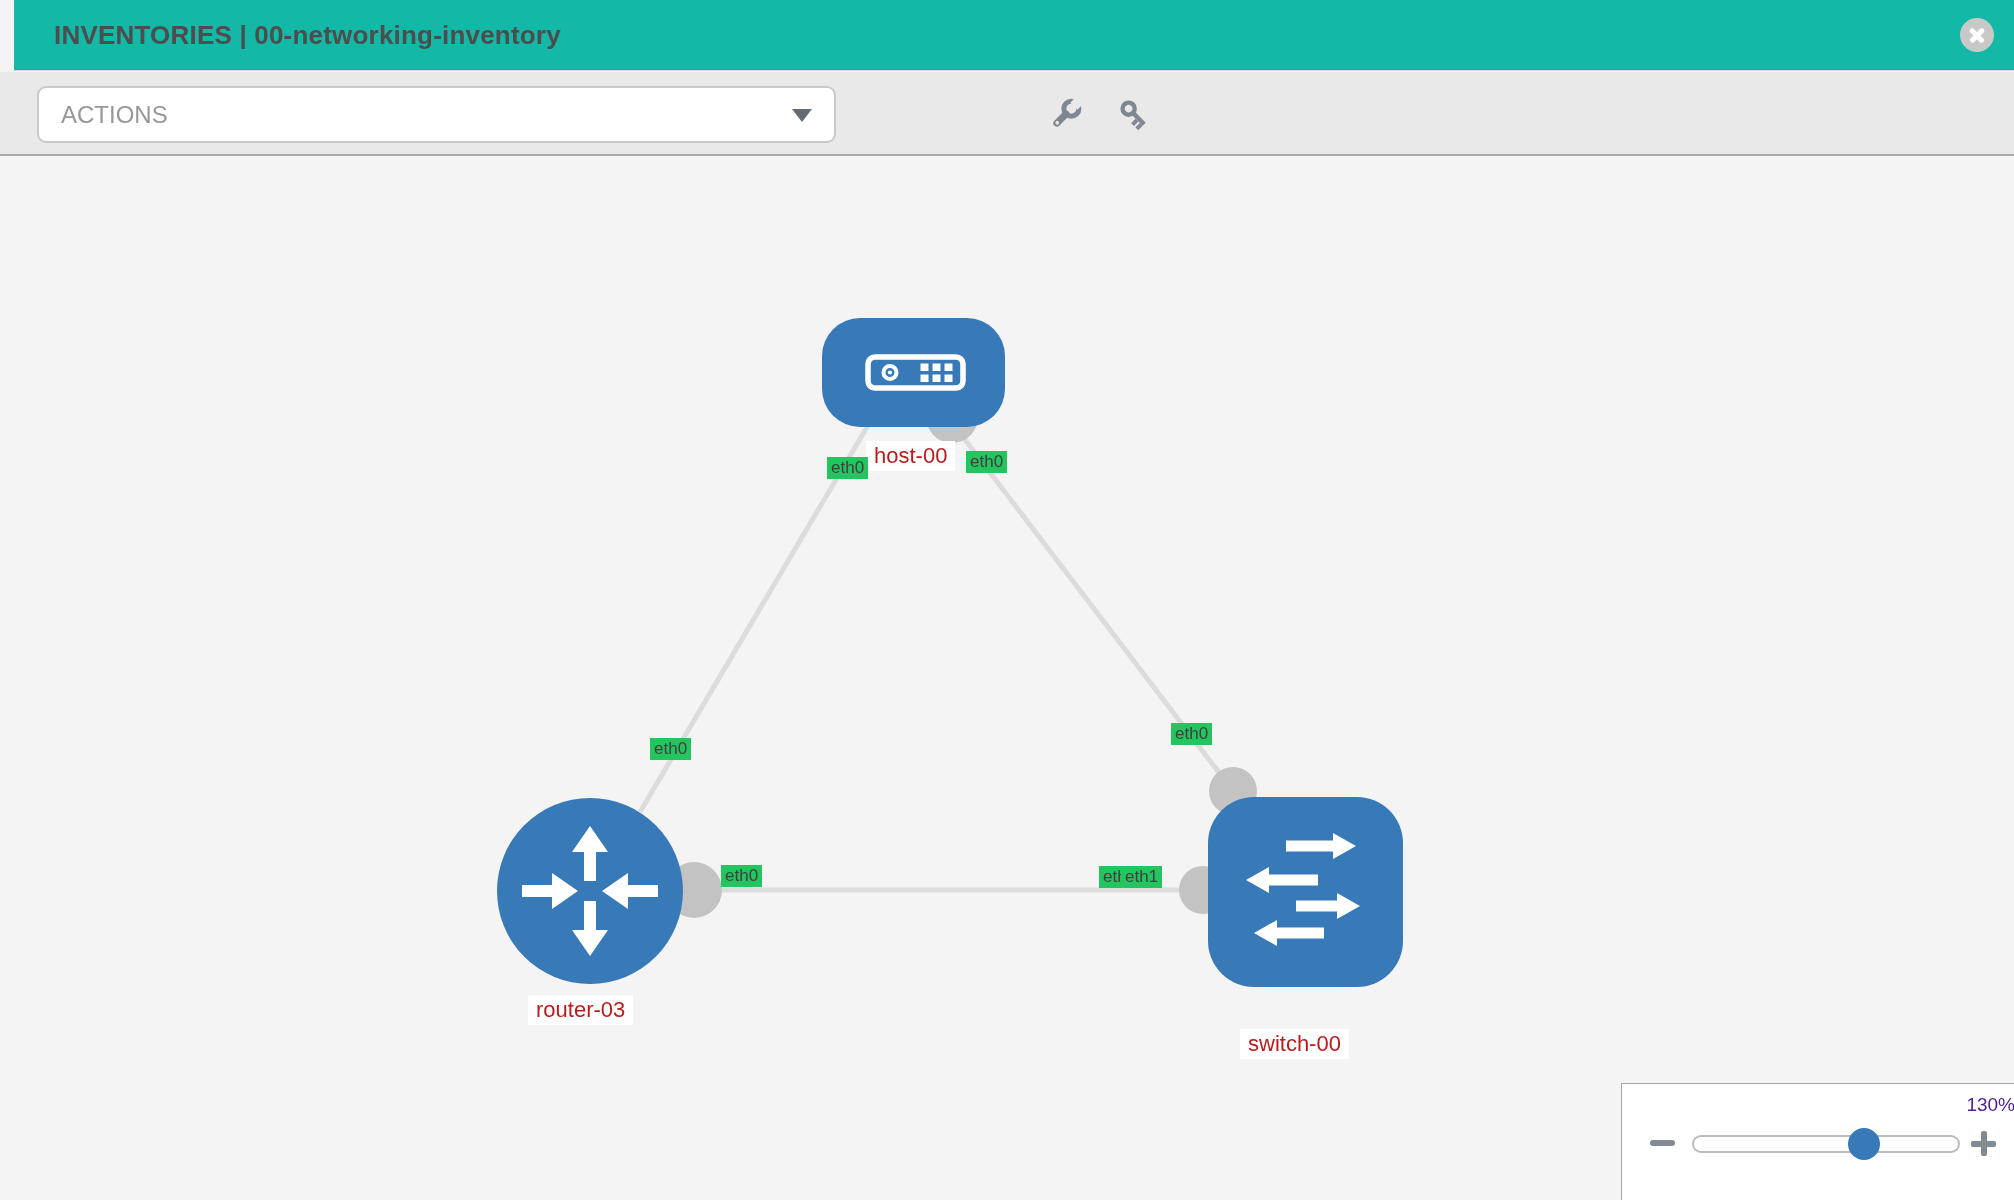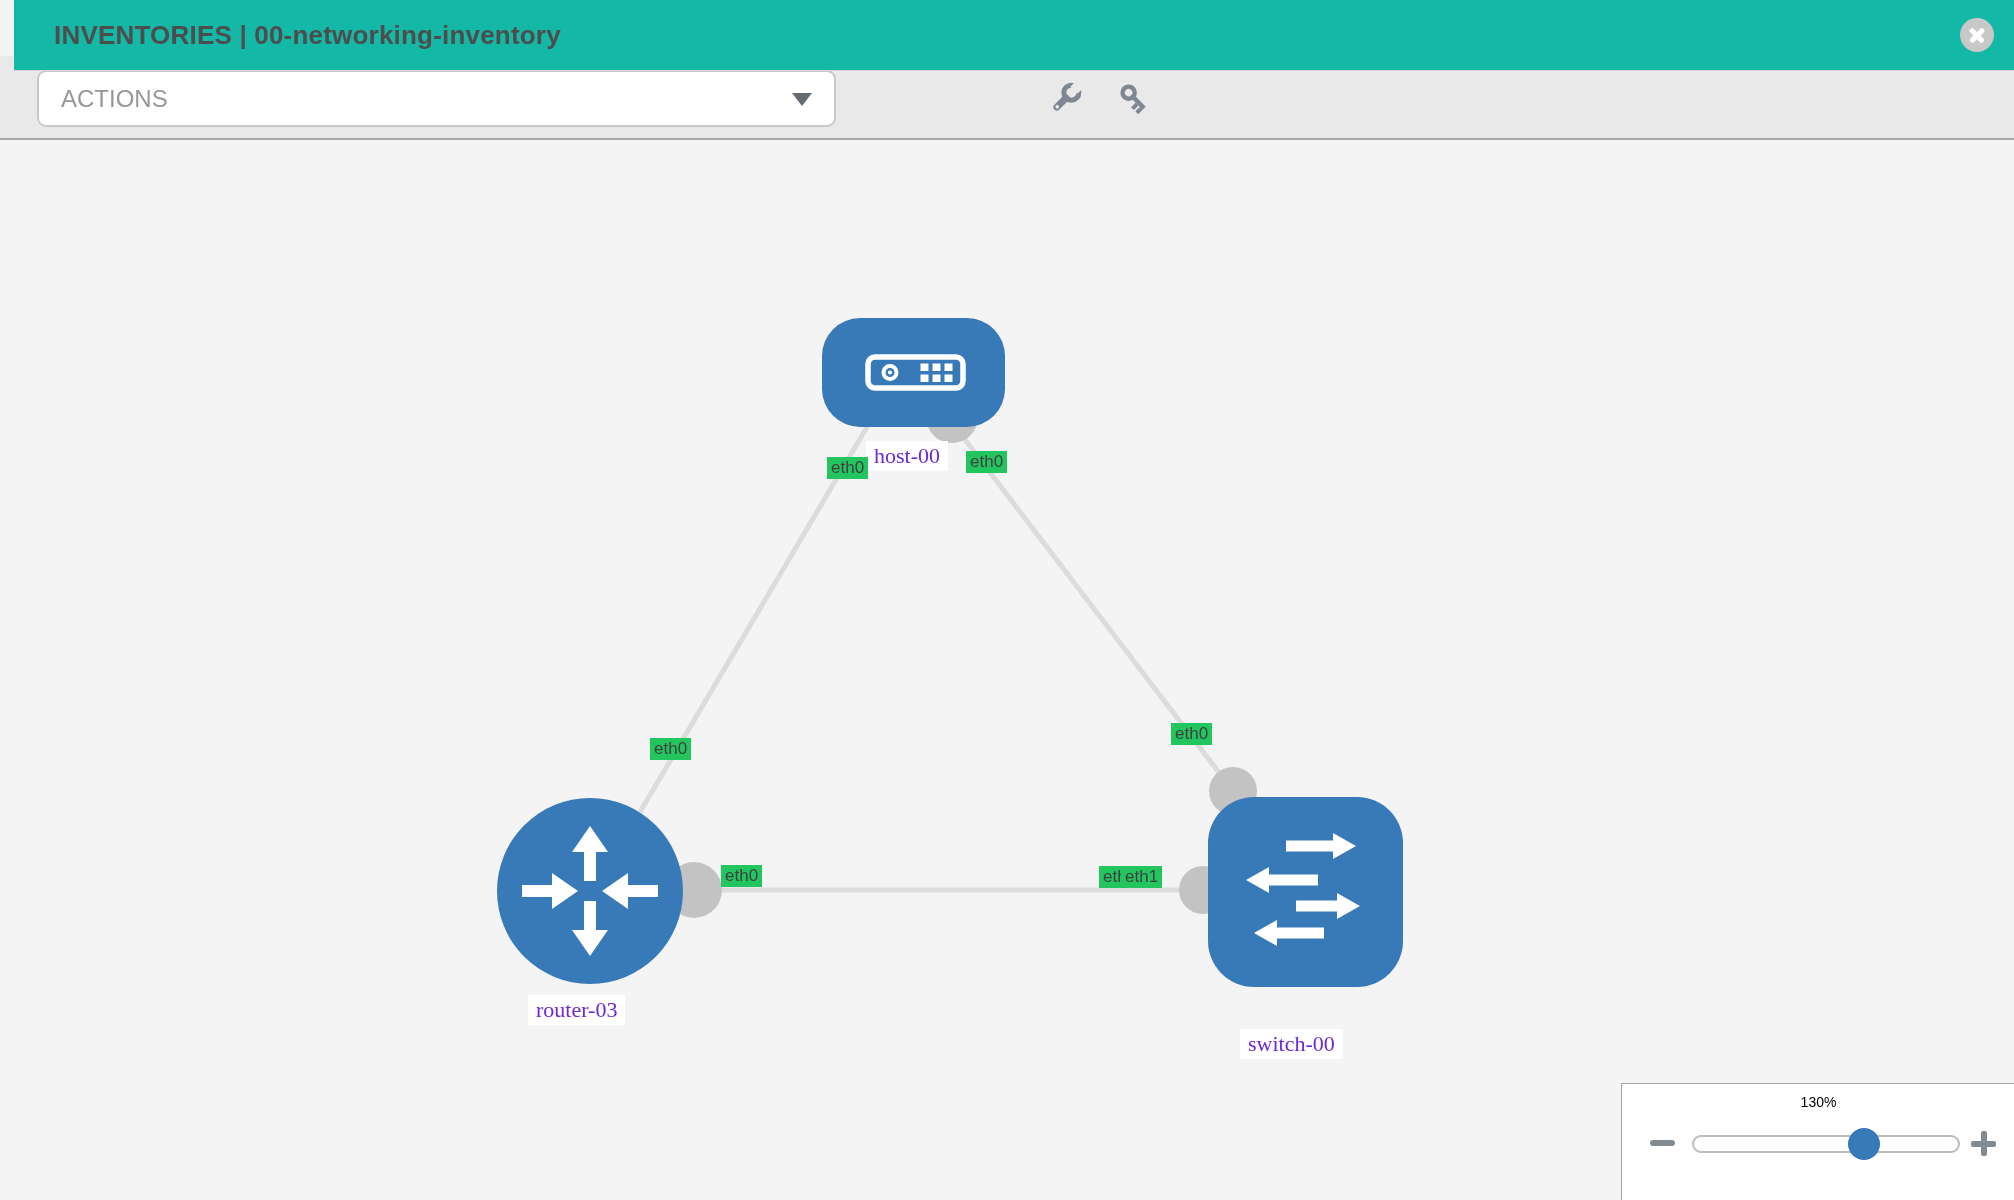--- a/index.html
+++ b/index.html
@@ -25,21 +25,21 @@
   }
   .close-btn .bar {
     position:absolute; left:8px; top:15px; width:18px; height:4.5px;
     background:#ffffff; border-radius:2px;
   }
   .close-btn .bar.b1 { transform:rotate(45deg); }
   .close-btn .bar.b2 { transform:rotate(-45deg); }
 
   
   .toolbar {
-    position:absolute; left:0; top:56px; width:2014px; height:84px;
+    position:absolute; left:0; top:72px; width:2014px; height:84px;
     background:#e9e9e9; border-bottom:2px solid #a9a9a9; z-index:6;
   }
   .dropdown {
     position:absolute; top:14px; height:57px; width:799px;
     background:#ffffff; border:2px solid #c9c9c9; border-radius:9px;
     font-size:24px; color:#979797; line-height:53px; padding-left:22px;
     cursor:pointer;
   }
   .dropdown .caret {
     position:absolute; right:22px; top:21px; width:0; height:0;
@@ -47,39 +47,39 @@
     border-top:13px solid #646b73;
   }
   .dd-actions { left:37px; }
   .dd-search  { left:1182px; }
   .tool-icon { position:absolute; top:24px; width:38px; height:38px; cursor:pointer; }
   .ti-wrench { left:1046px; }
   .ti-key    { left:1116px; }
 
   
   .node-label {
-    position:absolute; background:#ffffff; color:#6d28d9;
-    font-size:22px; padding:2px 8px; z-index:2; white-space:nowrap;font-family:Liberation Serif, serif;
+    position:absolute; background:#ffffff; color:#b91c1c;
+    font-size:22px; padding:2px 8px; z-index:2; white-space:nowrap;
   }
   .if-label {
     position:absolute; background:#22c55e; color:#3f3f3f;
     font-size:17px; padding:1px 4px; z-index:2; white-space:nowrap;
   }
 
   .topo-svg { position:absolute; left:0; top:0; z-index:1; }
 
   
   .zoom-panel {
     position:absolute; left:1621px; top:1083px; width:393px; height:117px;
     background:#ffffff; border-top:1px solid #a5a5a5; border-left:1px solid #a5a5a5;
     z-index:3;
   }
   .zoom-level {
-    position:absolute; left:0; top:10px; width:393px; text-align:center;
-    font-size:14px; color:#000000;
+    position:absolute; left:0; top:10px; width:393px; text-align:right;
+    font-size:19px; color:#4c1d95;
   }
   .zoom-minus {
     position:absolute; left:28px; top:56px; width:25px; height:6px;
     background:#828a93; border-radius:3px; cursor:pointer;
   }
   .zoom-plus { position:absolute; left:349px; top:47px; width:25px; height:25px; cursor:pointer; }
   .zoom-plus::before {
     content:""; position:absolute; left:0; top:9.5px; width:25px; height:6px;
     background:#828a93; border-radius:2px;
   }

